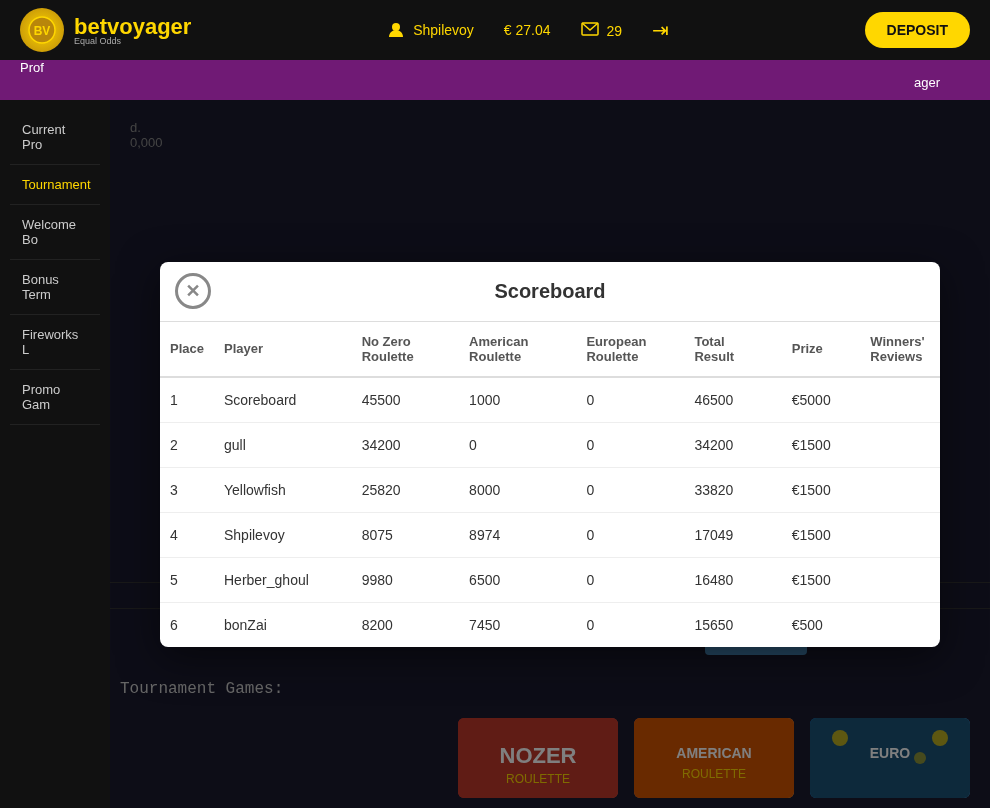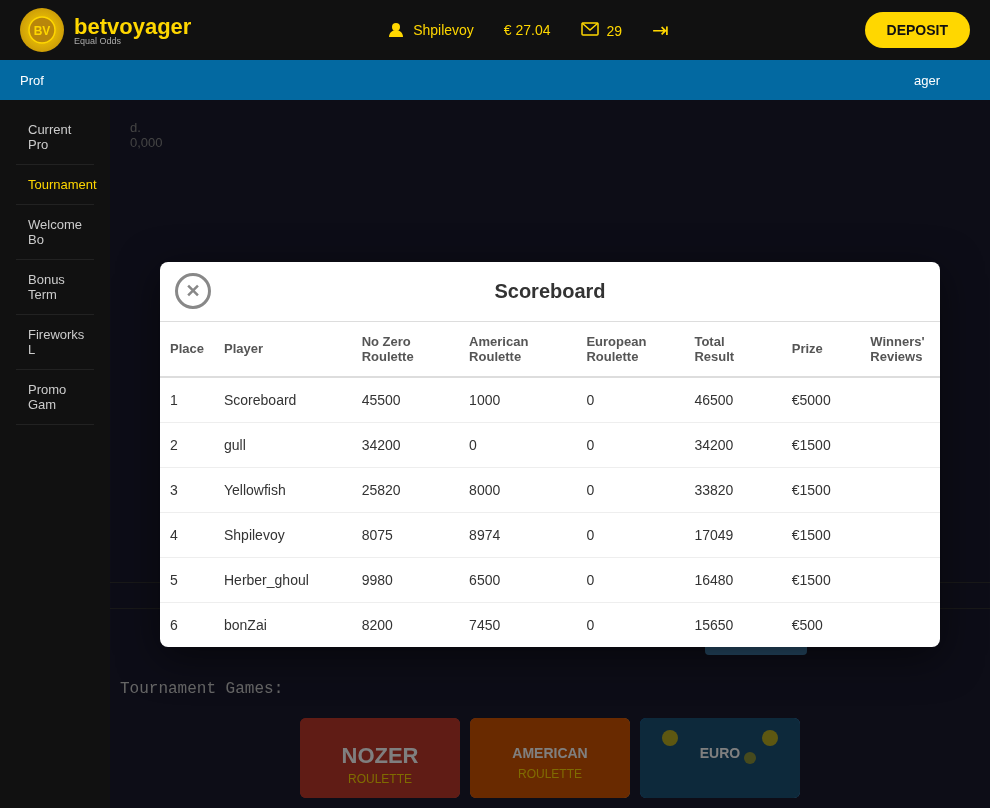--- a/index.html
+++ b/index.html
@@ -77,43 +77,43 @@
       border: none;
       padding: 10px 22px;
       border-radius: 22px;
       font-size: 14px;
       font-weight: bold;
       cursor: pointer;
     }
 
     
     .sub-header {
-      background: #0369a1;
+      background: #701a75;
       height: 40px;
       display: flex;
-      align-items: center;
       padding: 0 20px;
+      flex-direction: column;
     }
     .sub-header span {
       color: white;
       font-size: 13px;
       margin-right: 30px;
     }
 
     
     .main {
       display: flex;
       height: calc(808px - 100px);
     }
 
     
     .sidebar {
       width: 110px;
       background: #111;
-      padding: 10px 16px;
+      padding: 10px 10px;
       flex-shrink: 0;
     }
     .sidebar-item {
       padding: 12px 12px;
       color: #ccc;
       font-size: 13px;
       cursor: pointer;
       border-bottom: 1px solid #222;
     }
     .sidebar-item.active {
@@ -187,22 +187,22 @@
     .tournament-games-title {
       text-align: left;
       color: #ccc;
       font-size: 16px;
       padding: 10px;
       font-family: Liberation Mono, monospace;
     }
 
     .game-thumbnails {
       display: flex;
-      justify-content: center;
-      gap: 10px;
+      justify-content: flex-end;
+      gap: 16px;
       padding: 10px 20px;
     }
     .game-thumb {
       width: 160px;
       height: 80px;
       border-radius: 6px;
       overflow: hidden;
       position: relative;
     }
     .game-thumb-1 {

